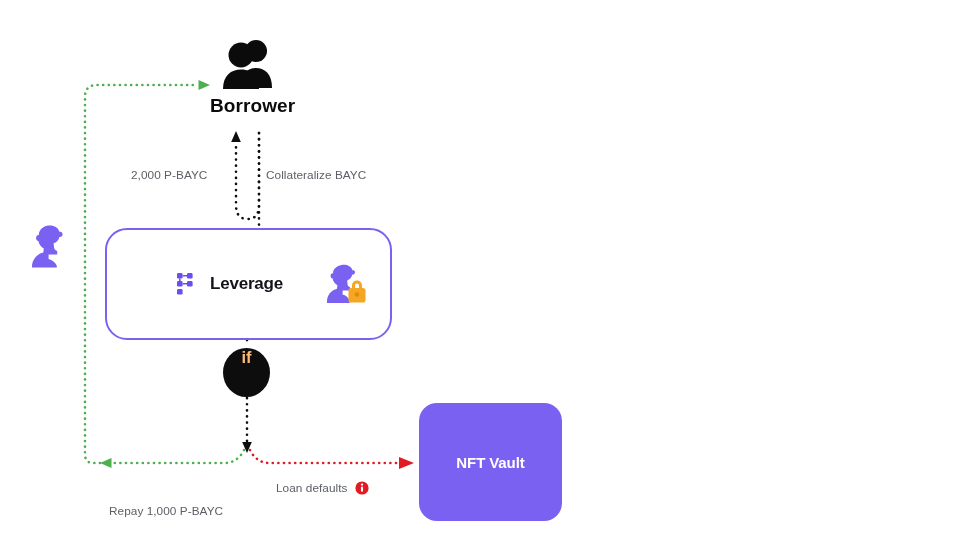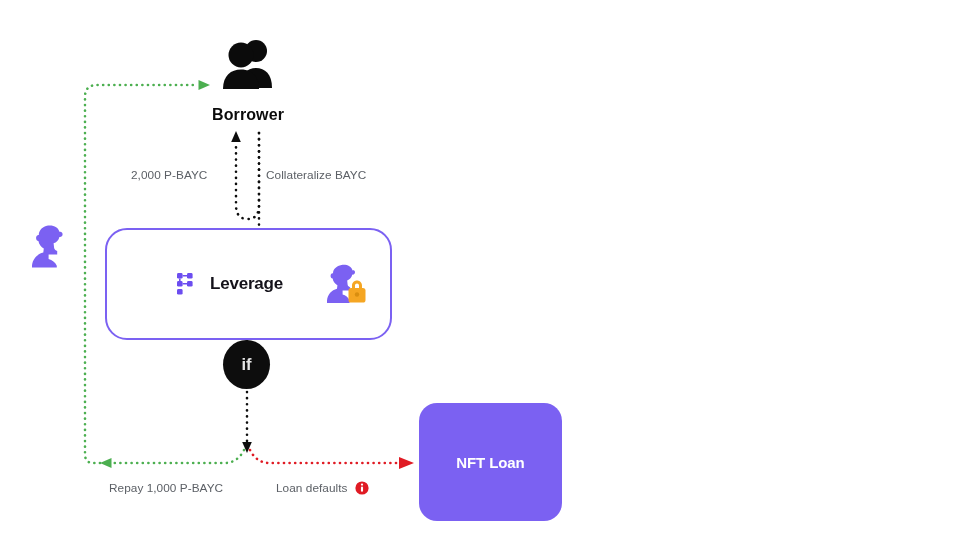--- a/index.html
+++ b/index.html
@@ -18,22 +18,22 @@
   .abs { position: absolute; }
 
   
   #borrower-node {
     left: 210px; top: 36px;
     width: 76px;
     text-align: center;
   }
   #borrower-icon { display:block; margin: 0 auto; }
   #borrower-label {
-    margin-top: 16px;
-    font-size: 16px;
+    margin-top: 5px;
+    font-size: 19px;
     font-weight: 700;
     color: #0b0b0b;
     letter-spacing: 0.1px;
     white-space: nowrap;
   }
 
   
   #leverage-card {
     left: 105px; top: 228px;
     width: 287px; height: 112px;
@@ -54,28 +54,28 @@
   #leverage-title {
     font-size: 17px;
     font-weight: 700;
     color: #14121a;
     letter-spacing: -0.2px;
   }
   #leverage-lock-icon { margin-left: 26px; }
 
   
   #if-badge {
-    left: 223px; top: 340px;
+    left: 223px; top: 348px;
     width: 47px; height: 49px;
     border-radius: 50%;
     background: #0d0d0d;
     display: flex;
-    align-items: center;
+    align-items: flex-start;
     justify-content: center;
-    color: #e5e5e5;
+    color: #fdba74;
     font-size: 16.5px;
     font-weight: 700;
   }
 
   
   #nft-vault {
     left: 419px; top: 403px;
     width: 143px; height: 118px;
     background: #7b61f2;
     border-radius: 18px;
@@ -92,21 +92,21 @@
 
   
   .edge-label {
     font-size: 11.8px;
     color: #5c6066;
     white-space: nowrap;
     letter-spacing: 0.05px;
   }
   #label-1000-pbayc { left: 131px; top: 168px; }
   #label-collateralize { left: 266px; top: 168px; }
-  #label-repay { left: 109px; top: 481px; }
+  #label-repay { left: 109px; top: 504px; }
   #label-loan-defaults {
     left: 276px; top: 481px;
     display: flex; align-items: center; gap: 7px;
   }
   #info-icon { display: inline-flex; vertical-align: middle; }
 
   
   #side-bust-icon { left: 31px; top: 224px; }
 
   
@@ -197,21 +197,21 @@
         <circle cx="36" cy="31.5" r="2.2" fill="#d98e10"></circle>
       </svg>
     </div>
   </div>
 
   <div id="if-badge" class="abs">
     <span>if</span>
   </div>
 
   <div id="nft-vault" class="abs">
-    <span id="nft-vault-label">NFT Loan</span>
+    <span id="nft-vault-label">NFT Vault</span>
   </div>
 
   <svg id="side-bust-icon" class="abs" width="32" height="44" viewBox="0 0 32 44" xmlns="http://www.w3.org/2000/svg">
     <path d="M17,1.5 C22.5,0.8 27.5,3.2 28.4,7.8 C30,7.3 31.6,8.2 31.6,10.2
              C31.6,12.2 30,13.2 28.4,12.9 C27.8,16.2 25.4,18.4 22.6,19.3
              L23.1,23.8 C23.2,25.4 24.6,26.3 26.2,27 L26.2,30.4
              L17.6,30.4 L17.6,35 C21.2,35.9 24.2,38.2 25.8,41.8
              L25.8,43.4 L1,43.4 L1,41.6 C1.7,34.8 6.2,30.1 12.3,28.6
              L12.8,24.5 C10.1,23.2 8.1,20.5 7.4,17.1
              C6,16.9 4.9,15.3 5.1,13.5 C5.3,11.7 6.5,10.8 7.8,11

